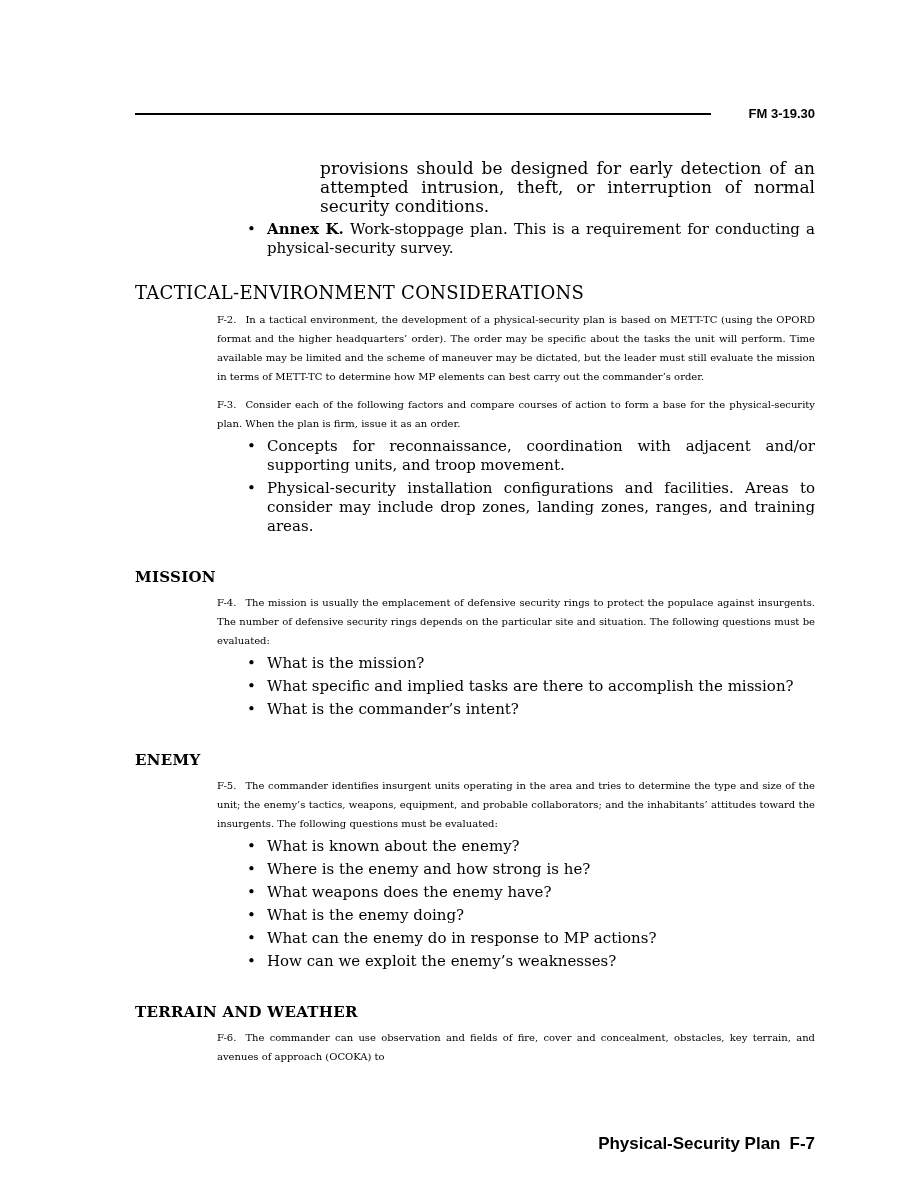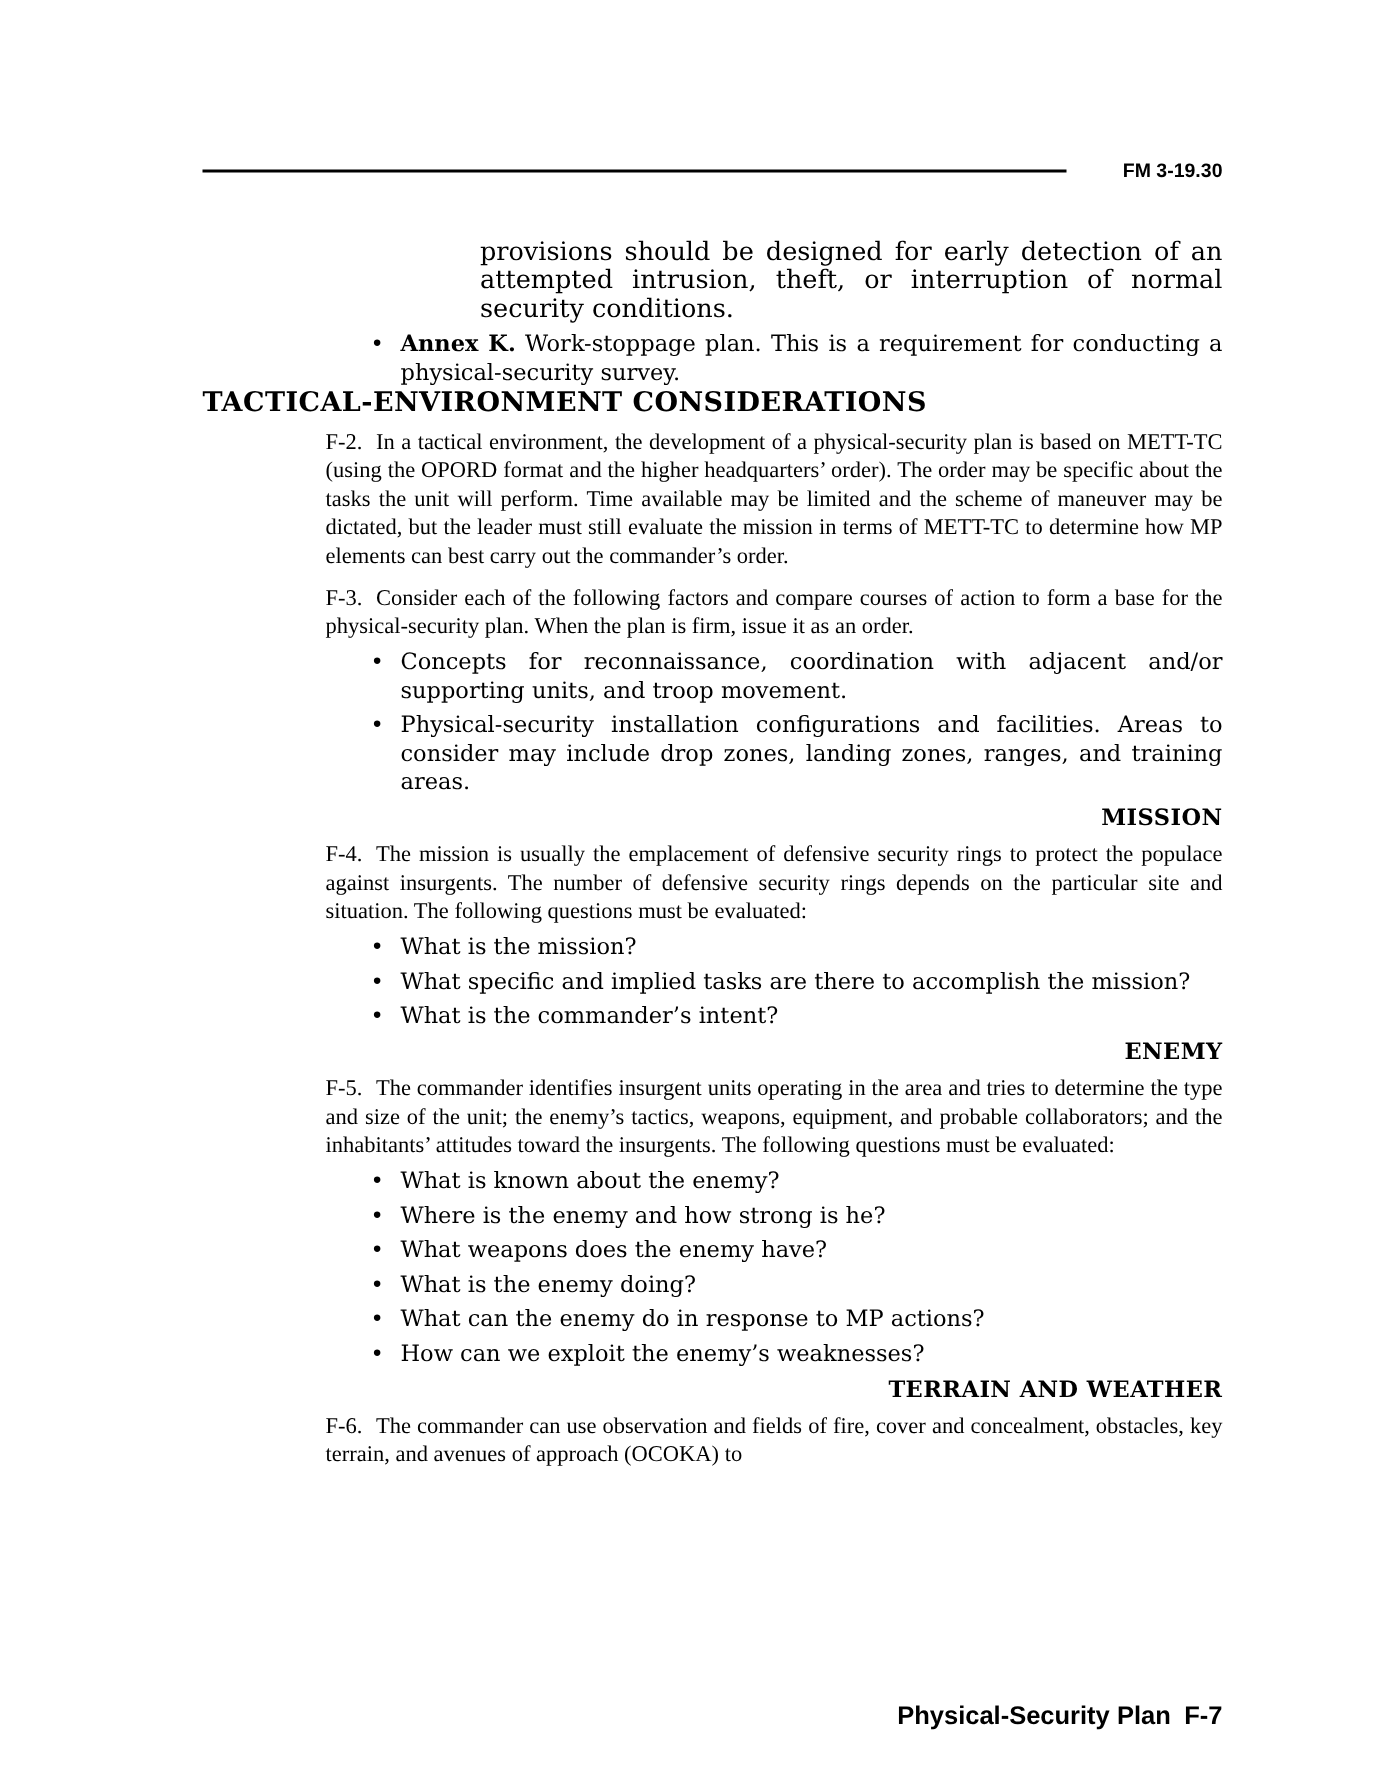--- a/index.html
+++ b/index.html
@@ -22,51 +22,50 @@
     margin-left: 38px;
     font-family: "Liberation Sans", sans-serif;
     font-weight: bold;
     font-size: 13px;
     white-space: nowrap;
   }
 
   
   .indent { margin-left: 82px; }
   .p {
-    font-size: 15px;
+    font-size: 10px;
     line-height: 19px;
     text-align: justify;
     margin-top: 9px;
-    font-family: Liberation Serif, serif;
   }
   .p.first-after-h { margin-top: 6px; }
   .pnum { padding-right: 9px; }
 
   .cont {
     margin-left: 185px;
     margin-top: 38px;
     font-size: 17px;
     line-height: 19px;
     text-align: justify;
   }
 
   
   .main-h {
     font-size: 18px;
     line-height: 22px;
-    font-weight: bold;
+    font-weight: normal;
     letter-spacing: 0.3px;
+    margin-top: 24px;
   }
   .side-h {
     font-size: 15px;
     line-height: 19px;
     font-weight: bold;
     letter-spacing: 0.3px;
-    margin-top: 5px;
-    text-align: right;
+    margin-top: 32px;
   }
 
   
   ul.bullets { list-style: none; margin-top: 4px; }
   ul.bullets li {
     position: relative;
     padding-left: 50px;
     font-size: 15px;
     line-height: 19px;
     text-align: justify;

